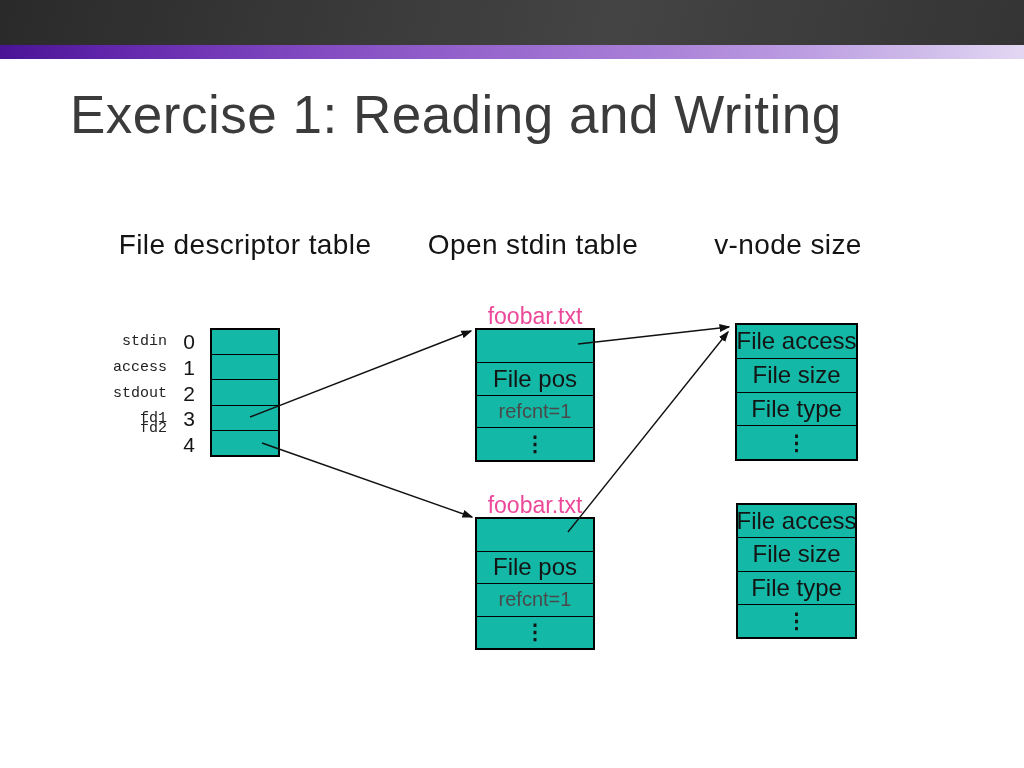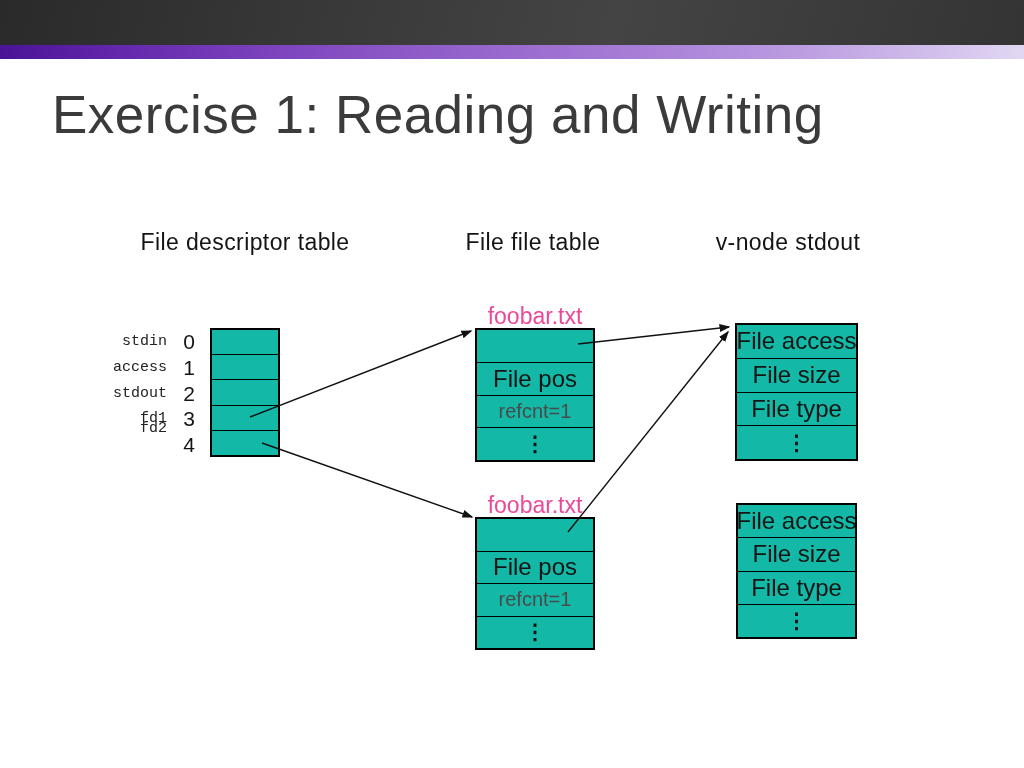--- a/index.html
+++ b/index.html
@@ -14,28 +14,28 @@
     background:linear-gradient(105deg,#2a2a2a 0%,#3a3a3a 35%,#444444 60%,#343434 100%);
   }
   .accent-stripe{
     position:absolute;left:0;top:45px;width:1024px;height:14px;
     background:linear-gradient(to right,
       #4a1396 0%, #6428ad 12%, #8149c0 30%, #9767cd 48%,
       #a87fd7 63%, #bb9ce1 78%, #cfbcea 90%, #e2d7f3 100%);
   }
   
   .slide-title{
-    position:absolute;left:52px;top:86px;
+    position:absolute;left:70px;top:86px;
     font-size:53px;line-height:1.1;color:#3b3b3b;
     letter-spacing:0.5px;white-space:nowrap;font-weight:400;
   }
   
   .col-header{
     position:absolute;top:229px;transform:translateX(-50%);
-    font-size:23px;color:#141414;letter-spacing:0.4px;white-space:nowrap;
+    font-size:28px;color:#141414;letter-spacing:0.4px;white-space:nowrap;
   }
   .col-header.fd{left:245px;}
   .col-header.open{left:533px;}
   .col-header.vnode{left:788px;}
   
   .box-table{
     position:absolute;background:#14b8a6;
     border:2px solid #000;box-sizing:border-box;
     display:flex;flex-direction:column;
   }
@@ -75,22 +75,22 @@
 <body>
 
 <div>
 
   <div class="topbar"></div>
   <div class="accent-stripe"></div>
 
   <div class="slide-title">Exercise 1: Reading and Writing</div>
 
   <div class="col-header fd">File descriptor table</div>
-  <div class="col-header open">File file table</div>
-  <div class="col-header vnode">v-node stdout</div>
+  <div class="col-header open">Open stdin table</div>
+  <div class="col-header vnode">v-node size</div>
 
   <div class="fd-label" style="top:341px">stdin</div>
   <div class="fd-label" style="top:366.8px">access</div>
   <div class="fd-label" style="top:392.6px">stdout</div>
   <div class="fd-label" style="top:418px">fd1</div>
   <div class="fd-label" style="top:428px">fd2</div>
 
   <div class="fd-index" style="top:341px">0</div>
   <div class="fd-index" style="top:366.8px">1</div>
   <div class="fd-index" style="top:392.6px">2</div>

